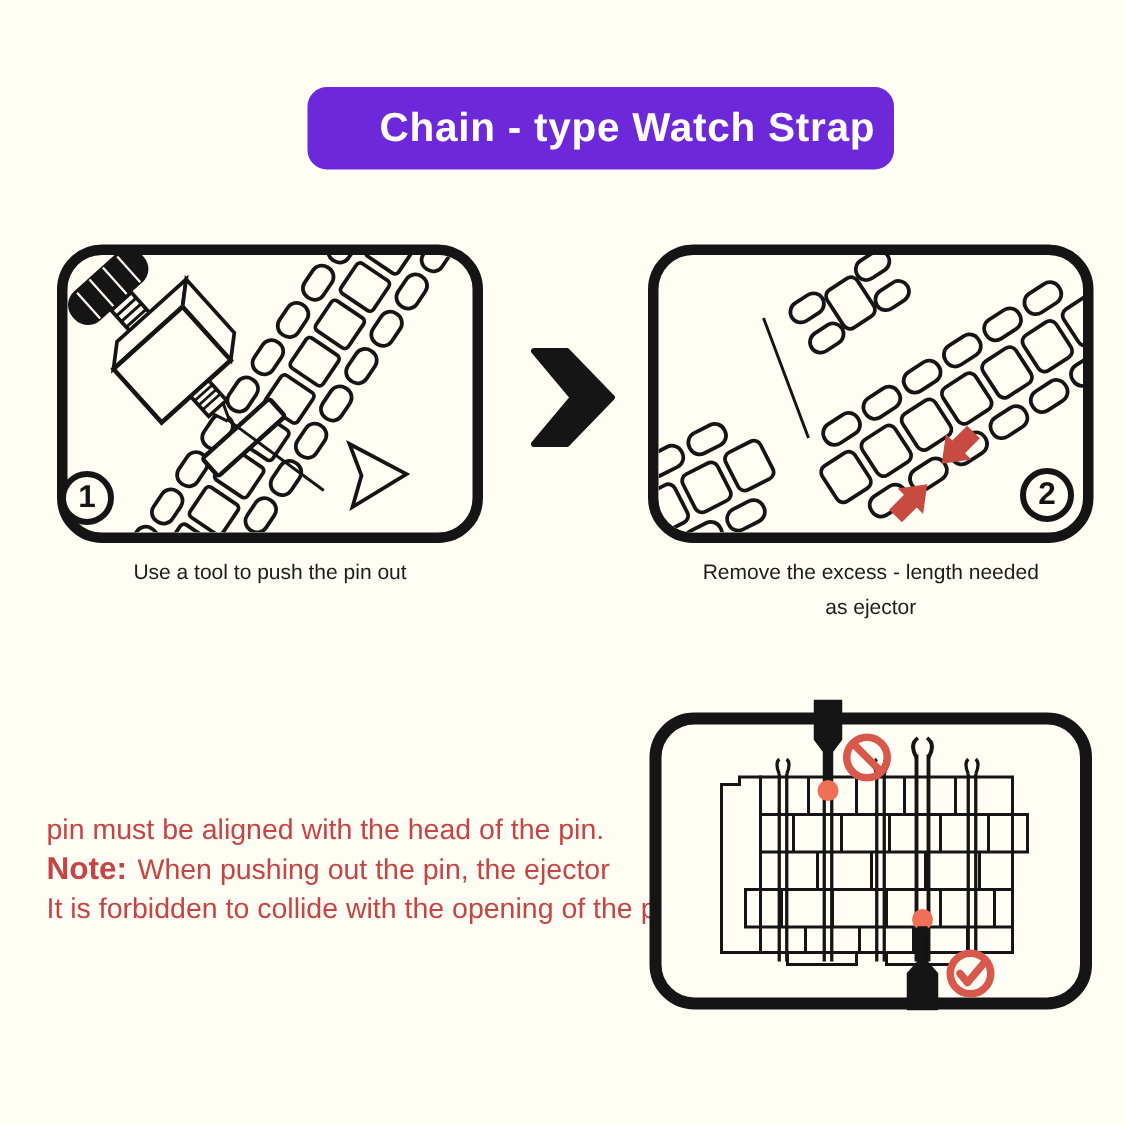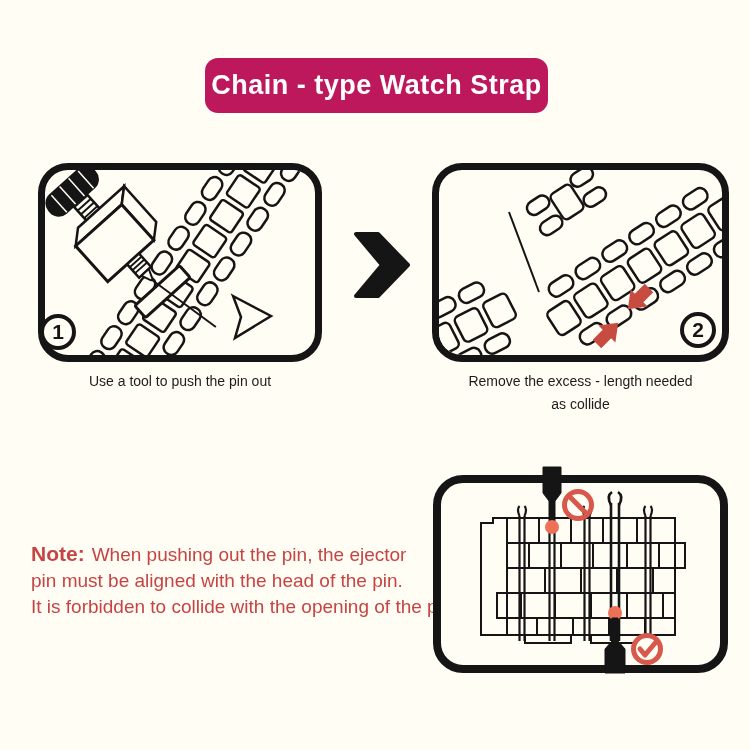--- a/index.html
+++ b/index.html
@@ -1,20 +1,20 @@
 <!DOCTYPE html>
 <html><head>
 <meta charset="utf-8">
 <style>
   html,body{margin:0;padding:0;}
   body{font-family:"Liberation Sans", sans-serif;}
   .page{position:relative;width:750px;height:750px;background:#FFFDF4;overflow:hidden;}
 
-  .banner{position:absolute;left:205px;top:58px;width:343px;height:55px;background:#be185d;
-    border-radius:13px;display:flex;align-items:center;justify-content:center;}
+  .banner{position:absolute;left:205px;top:58px;width:343px;height:55px;background:#6d28d9;
+    border-radius:13px;display:flex;align-items:center;padding-left:48px;}
   .banner-text{color:#FFFFFF;font-size:27px;font-weight:bold;letter-spacing:0.5px;white-space:nowrap;}
 
   .panel{position:absolute;border:7px solid #151515;border-radius:30px;background:#FFFDF4;
     box-sizing:border-box;overflow:hidden;}
   .panel1{left:38px;top:163px;width:284px;height:199px;}
   .panel2{left:432px;top:163px;width:297px;height:199px;}
   .panel3{left:433px;top:475px;width:295px;height:198px;border-width:8px;overflow:visible;}
   .panel svg{display:block;}
   .panel3 svg{overflow:visible;}
 
@@ -173,28 +173,28 @@
       <g transform="translate(158,174) rotate(-45)">
         <polygon points="0,-6 14,-6 14,-12 30,0 14,12 14,6 0,6" fill="#C84B42"></polygon>
       </g>
     </svg>
   </div>
   <div class="badge badge2">
     <span>2</span>
   </div>
   <div class="caption caption2">
     <div>Remove the excess - length needed</div>
-    <div>as collide</div>
+    <div>as ejector</div>
   </div>
 
   <div class="note">
+    <div>pin must be aligned with the head of the pin.</div>
     <div>
       <span class="note-label">Note:</span><span>When pushing out the pin, the ejector</span>
     </div>
-    <div>pin must be aligned with the head of the pin.</div>
     <div>It is forbidden to collide with the opening of the pin.</div>
   </div>
 
   <div class="panel panel3">
     <svg width="279" height="182" viewBox="0 0 279 182">
 
       <g stroke="#151515" stroke-width="2" fill="#FFFDF4">
         <polygon points="66,35 52,35 52,40 40,40 40,152 66,152"></polygon>
         <rect x="66" y="35" width="168" height="117"></rect>
         <rect x="234" y="60" width="10" height="25"></rect>

